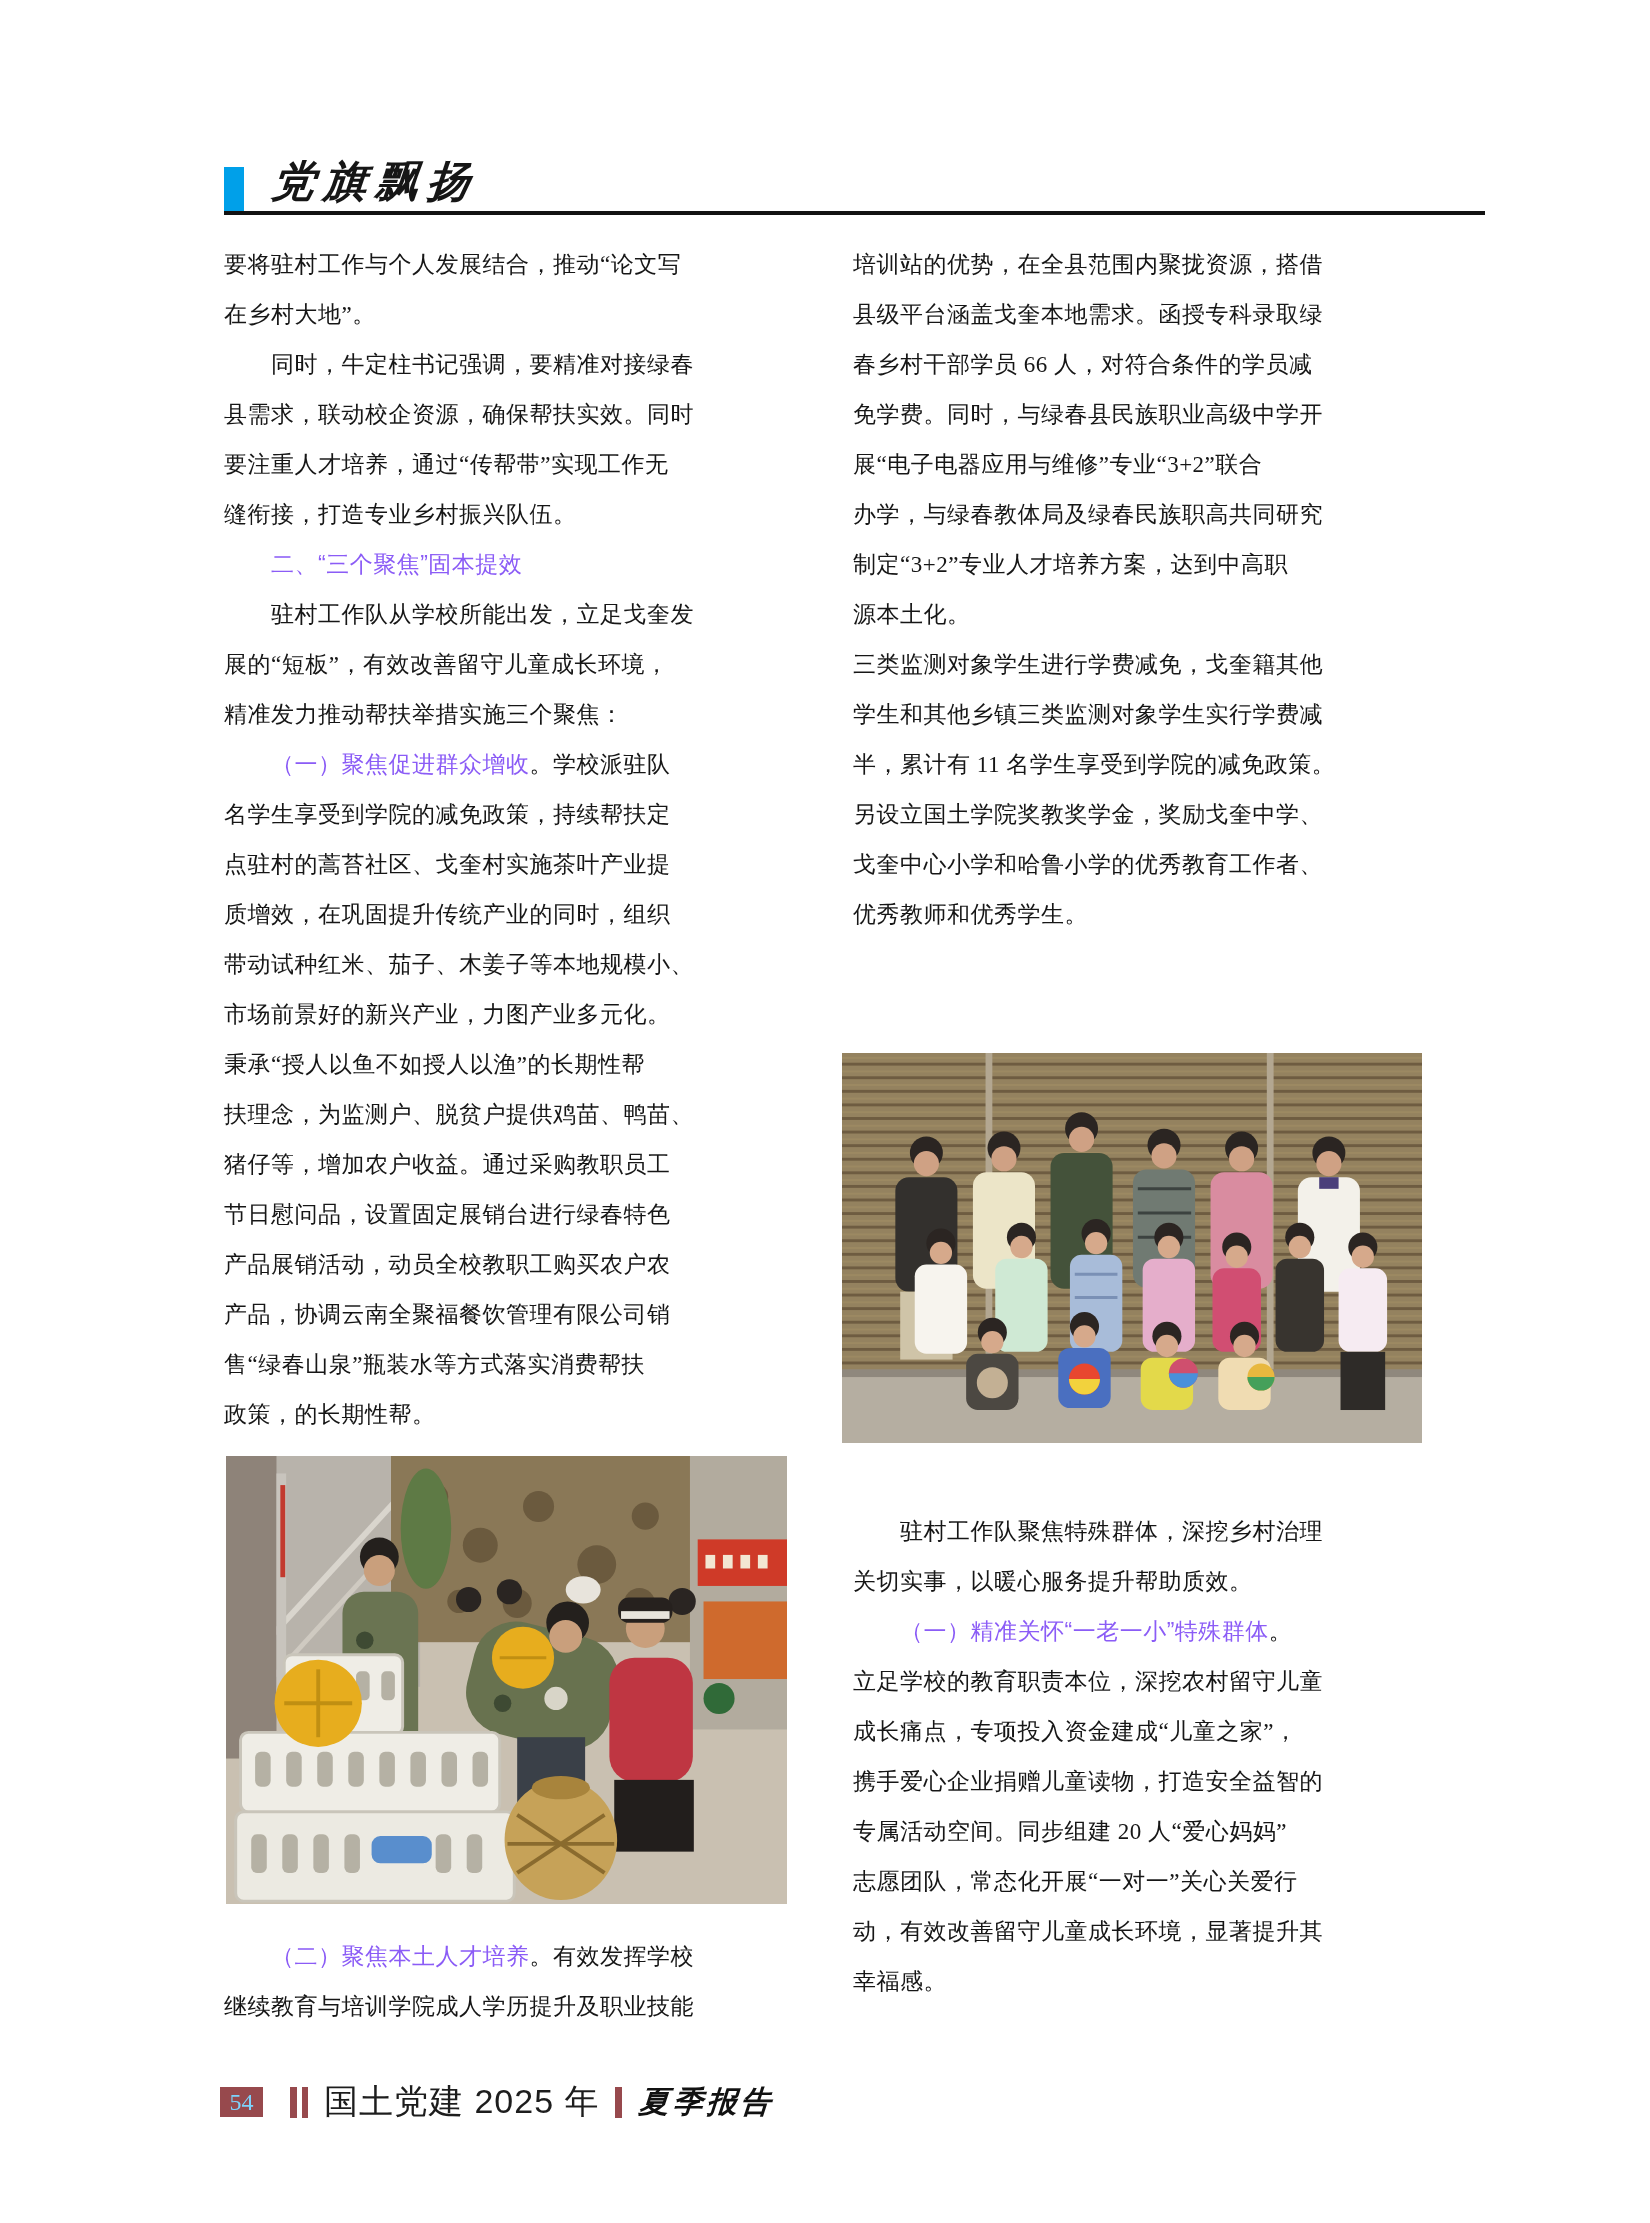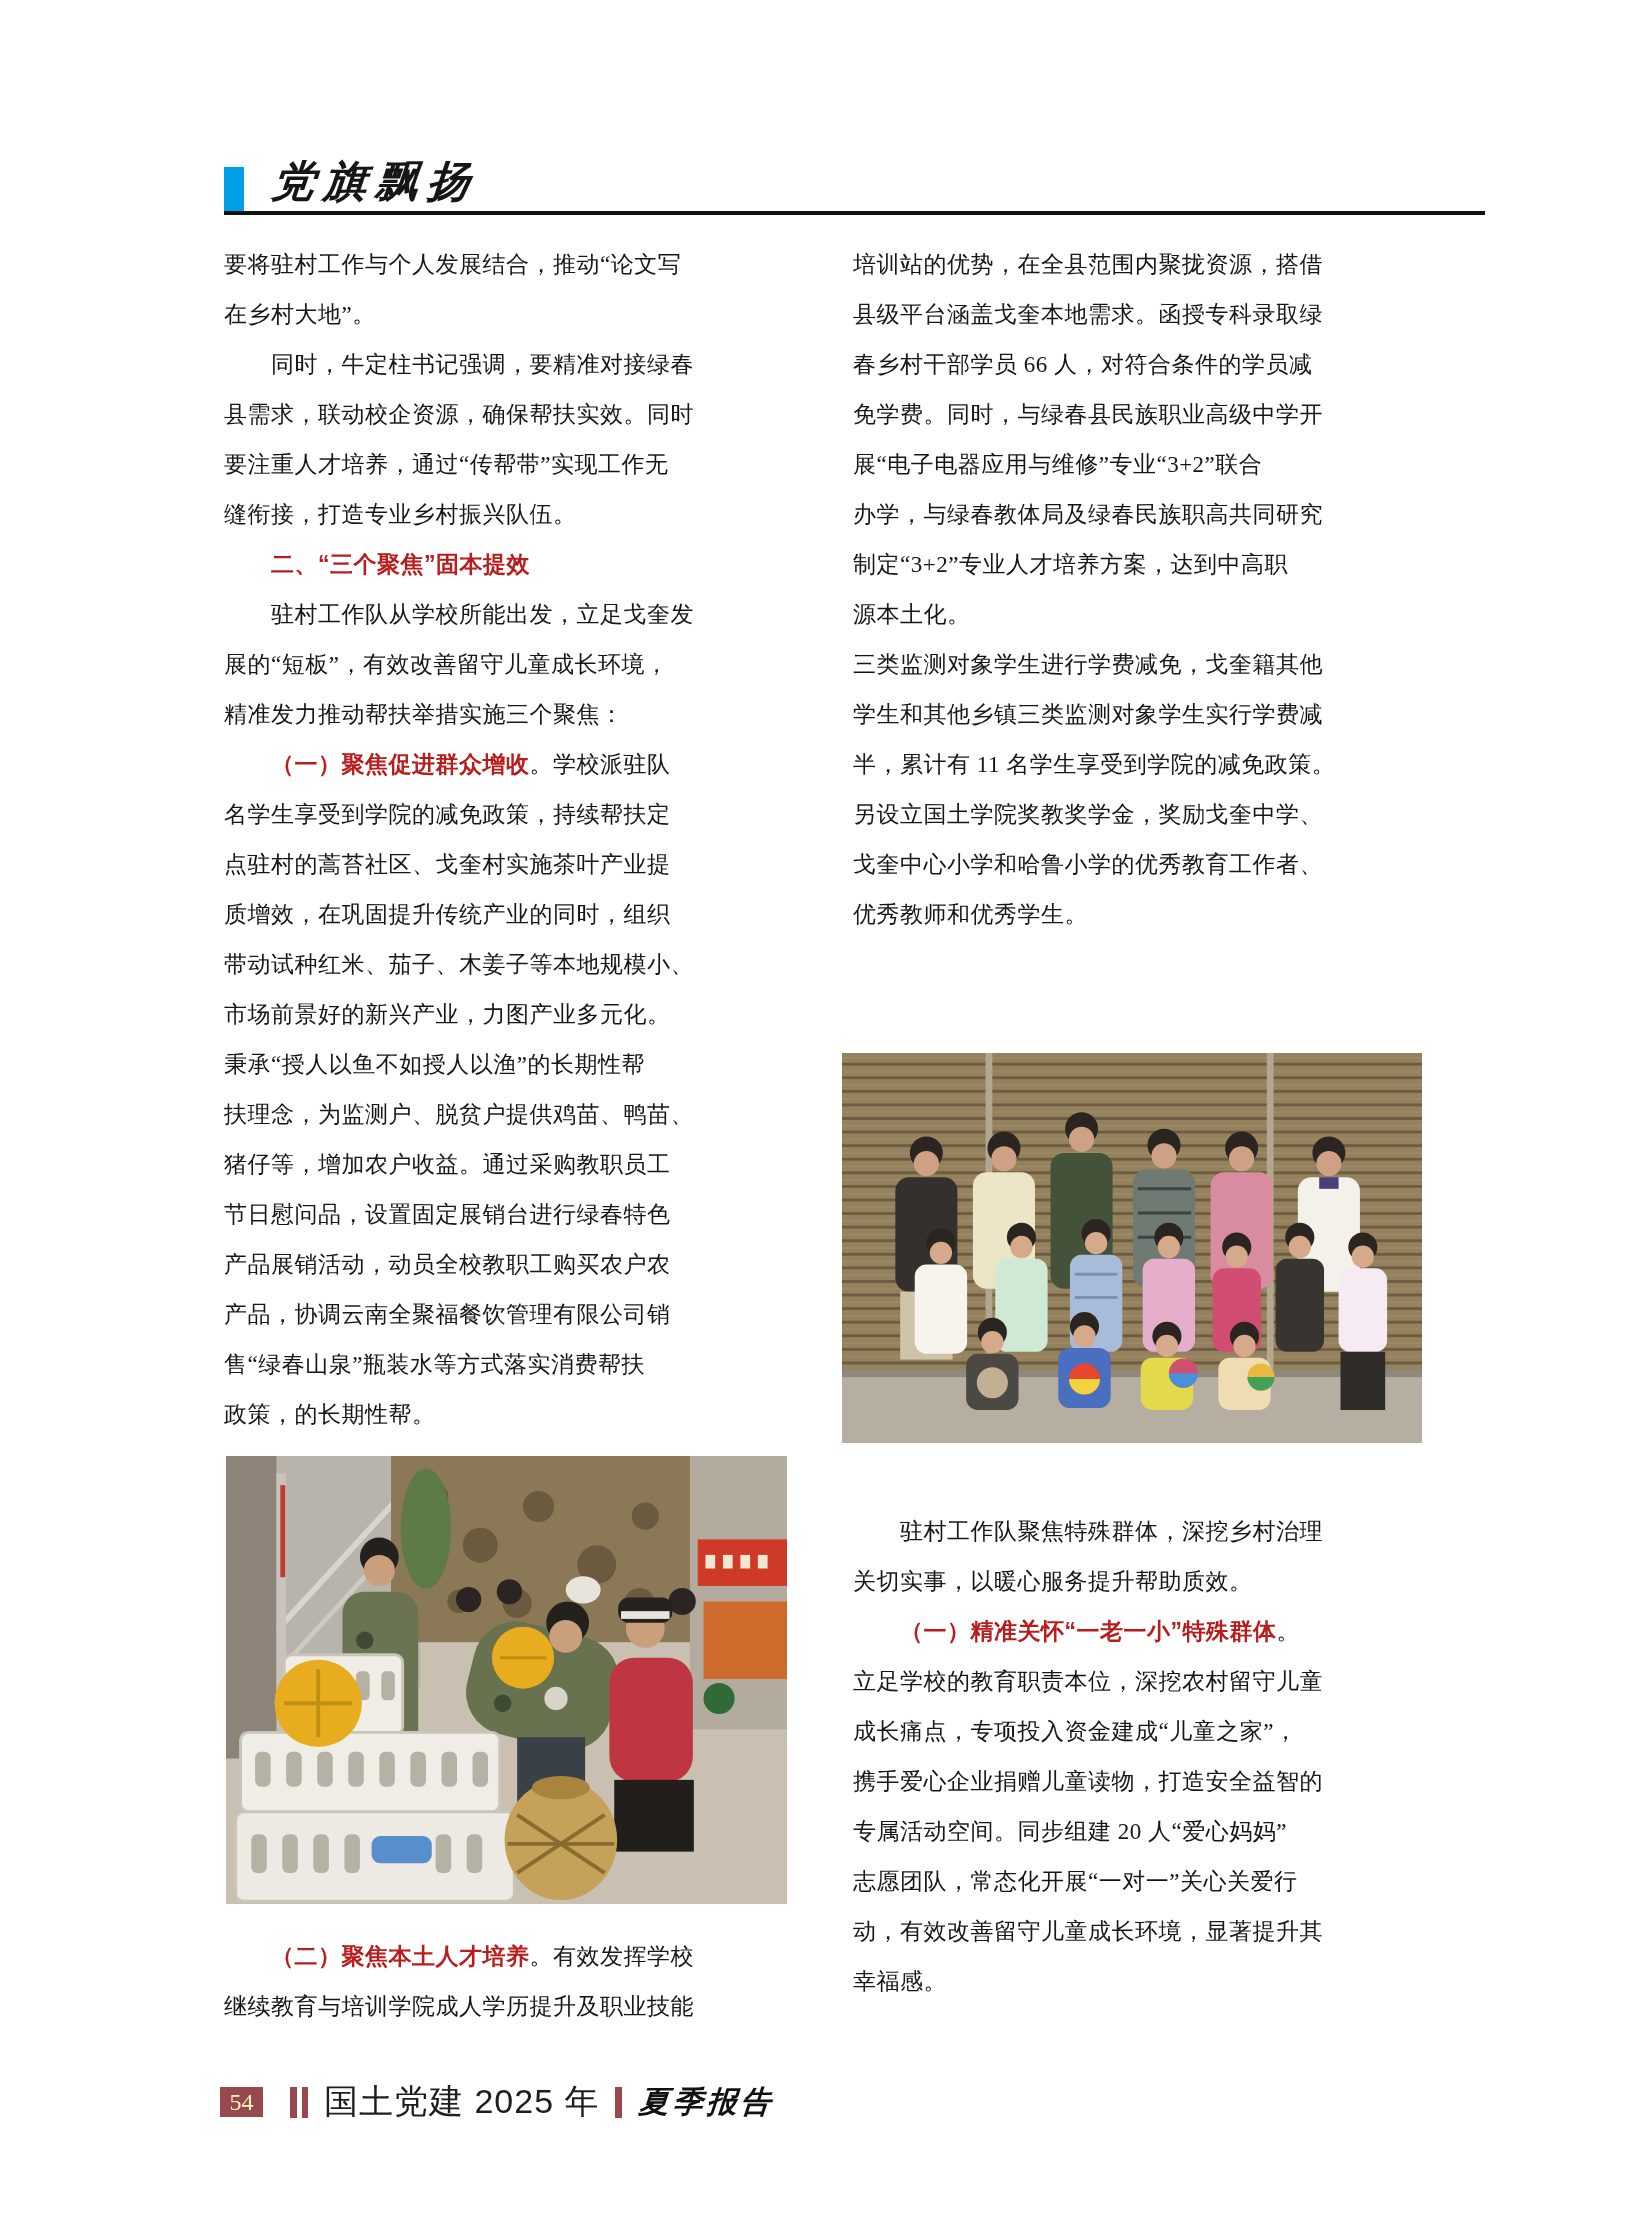--- a/index.html
+++ b/index.html
@@ -12,31 +12,31 @@
         letter-spacing:8.7px;transform:skewX(-5deg);color:#161616;white-space:nowrap;}
   .header-rule{position:absolute;left:224px;top:211px;width:1261px;height:3.9px;background:#121212;}
 
   
   .textcol{position:absolute;width:600px;}
   #left-top{left:224px;top:239px;}
   #left-bottom{left:224px;top:1931px;}
   #right-top{left:853px;top:239px;}
   #right-bottom{left:853px;top:1506px;}
   .ln{height:50px;line-height:50px;font-size:23px;letter-spacing:0.5px;white-space:nowrap;color:#161616;}
-  .ln b{font-family:"Liberation Sans","DejaVu Sans",sans-serif;font-weight:700;color:#b91c1c;}
+  .ln b{font-family:"Liberation Sans","DejaVu Sans",sans-serif;font-weight:400;color:#8b5cf6;}
 
   
   .photo{position:absolute;margin:0;padding:0;overflow:hidden;background:#cfc8bc;}
   #photo-left{left:226px;top:1456px;width:561px;height:448px;}
   #photo-right{left:842px;top:1053px;width:580px;height:390px;}
   .photo svg{display:block;}
 
   
   .footer{position:absolute;left:220px;top:2079px;display:flex;align-items:center;}
-  .page-num-box{width:43px;height:30px;background:#97494d;color:#fef9c3;display:flex;align-items:center;
+  .page-num-box{width:43px;height:30px;background:#97494d;color:#7dd3fc;display:flex;align-items:center;
         justify-content:center;font-size:24px;font-family:"Liberation Serif",serif;}
   .fbar{width:6.8px;height:31px;background:#97494d;}
   .fbar-a{margin-left:27px;}
   .fbar-b{margin-left:4.9px;}
   .fbar-c{margin-left:15.5px;}
   .journal{margin-left:15.5px;font-family:"Liberation Sans","DejaVu Sans",sans-serif;font-size:34px;color:#1d1d1d;letter-spacing:1px;}
   .issue{margin-left:17.5px;font-size:30px;font-style:italic;font-weight:bold;transform:skewX(-4deg);letter-spacing:3.9px;color:#111;}
 </style>
 </head>
 <body>

